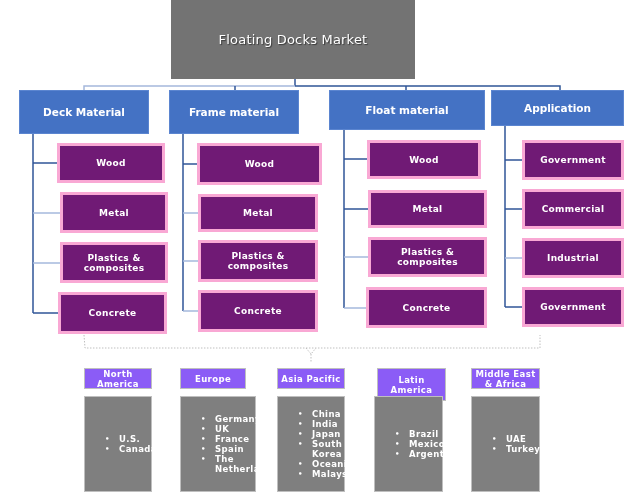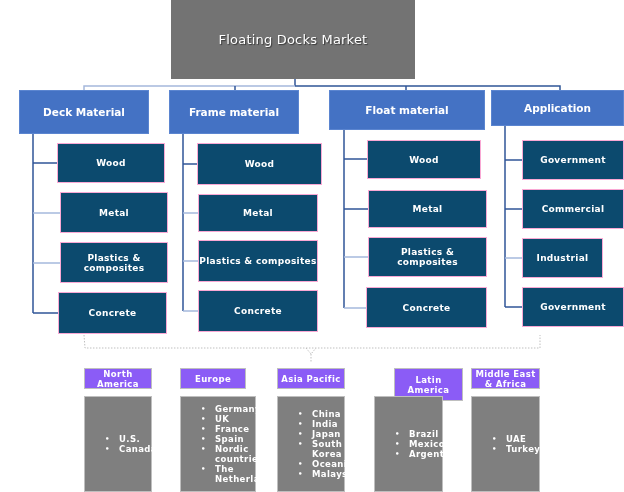--- a/index.html
+++ b/index.html
@@ -2,21 +2,21 @@
 <html><head>
 <meta charset="utf-8">
 <style>
   html, body { margin: 0; padding: 0; background: #ffffff; }
   body { width: 624px; height: 492px; position: relative; overflow: hidden;
          font-family: "DejaVu Sans", "Liberation Sans", sans-serif; }
   .box { position: absolute; box-sizing: border-box; display: flex; align-items: center;
          justify-content: center; text-align: center; color: #ffffff; font-weight: bold; }
   .root { background: #737373; font-size: 13px; text-shadow: 1px 1px 1px #3a3a3a; font-weight: normal; letter-spacing: 0.2px; }
   .cat { background: #4472c4; font-size: 10.5px; border: 1px solid #5b85d0; }
-  .sub { background: #0c4a6e; font-size: 9px; border: 1px solid #f9a8d4; letter-spacing: 0.3px; }
+  .sub { background: #701a75; font-size: 9px; border: 3px solid #f9a8d4; letter-spacing: 0.3px; }
   .reg-h { background: #8b5cf6; font-size: 8.5px; line-height: 10px; border: 1px solid #bfbfbf; letter-spacing: 0.4px; }
   .reg-b { position: absolute; box-sizing: border-box; background: #7f7f7f; border: 1px solid #bfbfbf;
            color: #fff; font-weight: bold; font-size: 8.5px; line-height: 10px; letter-spacing: 0.4px;
            display: flex; align-items: center; }
   .reg-b ul { list-style: none; margin: 16px; padding: 0 0 0 4px; }
   .reg-b li { position: relative; padding-left: 14px; }
   .reg-b li::before { content: "\2022"; position: absolute; left: 0; top: 0; font-size: 7px; }
   svg.lines { position: absolute; left: 0; top: 0; }
 </style>
 </head>
@@ -81,42 +81,41 @@
 <div class="box sub" style="left:198px;top:240px;width:120px;height:42px;">Plastics &amp; composites</div>
 <div class="box sub" style="left:198px;top:290px;width:120px;height:42px;">Concrete</div>
 
 <div class="box sub" style="left:367px;top:140px;width:114px;height:39px;">Wood</div>
 <div class="box sub" style="left:368px;top:190px;width:119px;height:38px;">Metal</div>
 <div class="box sub" style="left:368px;top:237px;width:119px;height:40px;">Plastics &amp; composites</div>
 <div class="box sub" style="left:366px;top:287px;width:121px;height:41px;">Concrete</div>
 
 <div class="box sub" style="left:522px;top:140px;width:102px;height:40px;">Government</div>
 <div class="box sub" style="left:522px;top:189px;width:102px;height:40px;">Commercial</div>
-<div class="box sub" style="left:522px;top:238px;width:81px;height:40px;">Industrial</div>
+<div class="box sub" style="left:522px;top:238px;width:102px;height:40px;">Industrial</div>
 <div class="box sub" style="left:522px;top:287px;width:102px;height:40px;">Government</div>
 
 <div class="box reg-h" style="left:84px;top:368px;width:68px;height:21px;">North America</div>
 <div class="box reg-h" style="left:180px;top:368px;width:66px;height:21px;">Europe</div>
 <div class="box reg-h" style="left:277px;top:368px;width:68px;height:21px;">Asia Pacific</div>
-<div class="box reg-h" style="left:394px;top:368px;width:69px;height:33px;">Latin America</div>
+<div class="box reg-h" style="left:377px;top:368px;width:69px;height:33px;">Latin America</div>
 <div class="box reg-h" style="left:471px;top:368px;width:69px;height:21px;">Middle East &amp; Africa</div>
 
 <div class="reg-b" style="left:84px;top:396px;width:68px;height:96px;">
   <ul>
     <li>U.S.</li>
     <li>Canada</li>
   </ul>
 </div>
 <div class="reg-b" style="left:180px;top:396px;width:76px;height:96px;">
   <ul>
     <li>Germany</li>
     <li>UK</li>
     <li>France</li>
     <li>Spain</li>
-    <li>Nordic countries</li>
     <li>The Netherlands</li>
   </ul>
 </div>
 <div class="reg-b" style="left:277px;top:396px;width:68px;height:96px;">
   <ul>
     <li>China</li>
     <li>India</li>
     <li>Japan</li>
     <li>South Korea</li>
     <li>Oceania</li>

